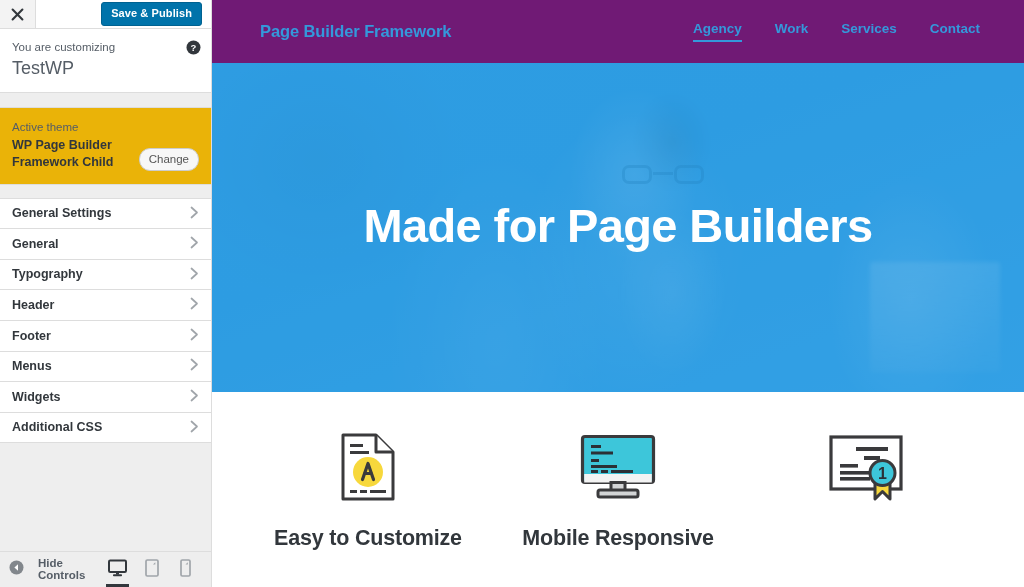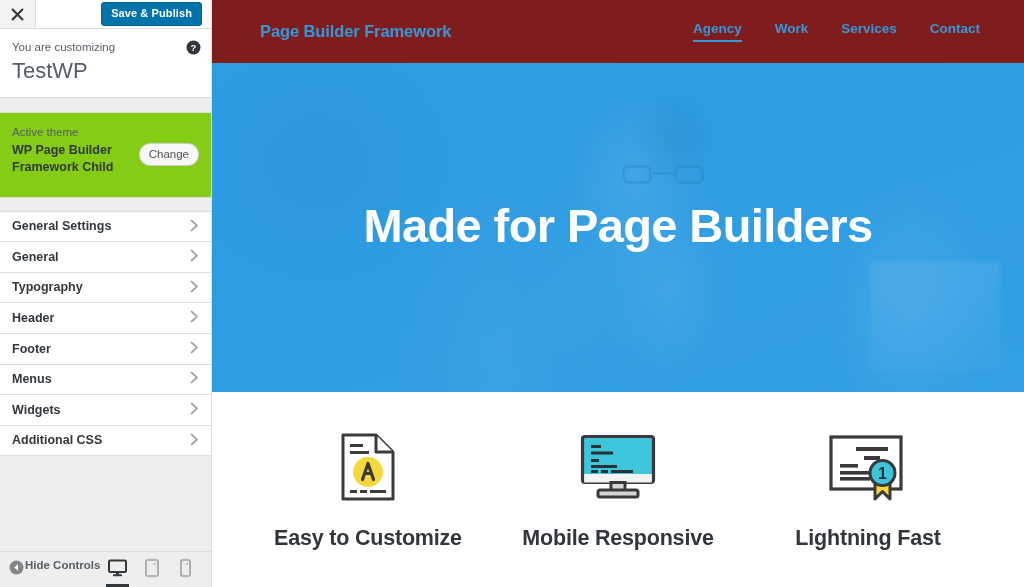--- a/index.html
+++ b/index.html
@@ -81,47 +81,47 @@
     position: relative;
     flex: 0 0 auto;
   }
   .cz-info-label {
     font-size: 11.5px;
     color: #555d66;
     line-height: 1.3;
     margin-bottom: 2px;
   }
   .cz-info-title {
-    font-size: 22px;
+    font-size: 18px;
     color: #555d66;
     font-weight: 400;
     line-height: 1.25;
   }
   .cz-help {
     position: absolute;
     top: 11px;
     right: 10px;
     width: 15px;
     height: 15px;
     cursor: pointer;
   }
 
   .cz-gap {
     height: 14px;
     background: #eeeeee;
     flex: 0 0 14px;
   }
 
   .cz-theme {
-    background: #84cc16;
+    background: #eab308;
     border-top: 1px solid #dddddd;
     border-bottom: 1px solid #dddddd;
-    padding: 11px 12px 21px;
-    display: flex;
-    align-items: center;
+    padding: 11px 12px 13px;
+    display: flex;
+    align-items: flex-end;
     justify-content: space-between;
     flex: 0 0 auto;
   }
   .cz-theme-text { padding-top: 1px; }
   .cz-theme-label {
     font-size: 11.5px;
     color: #555d66;
     line-height: 1.35;
     margin-bottom: 1px;
   }
@@ -184,23 +184,23 @@
     background: #eeeeee;
     border-top: 1px solid #dddddd;
     display: flex;
     align-items: center;
     justify-content: space-between;
     padding: 0 8px 0 9px;
     flex: 0 0 36px;
   }
   .cz-hide {
     display: flex;
-    align-items: flex-start;
-    cursor: pointer;
-    gap: 1px;
+    align-items: center;
+    cursor: pointer;
+    gap: 14px;
   }
   .cz-hide-label {
     font-size: 11.5px;
     color: #555d66;
     font-weight: bold;
     line-height: 1;
   }
   .cz-devices {
     display: flex;
     align-items: center;
@@ -231,21 +231,21 @@
     position: relative;
     width: 812px;
     height: 587px;
     background: #ffffff;
     flex: 1 1 auto;
     overflow: hidden;
   }
 
   .site-header {
     height: 63px;
-    background: #7f1d1d;
+    background: #701a75;
     display: flex;
     align-items: center;
     justify-content: space-between;
     padding: 0 29px 0 48px;
   }
   .site-brand {
     font-size: 16.5px;
     color: #3498db;
     font-weight: 600;
     line-height: 1;
@@ -618,18 +618,17 @@
             <rect x="28" y="14" width="32" height="4" fill="#3a3a3c"></rect>
             <rect x="36" y="23" width="16" height="4" fill="#3a3a3c"></rect>
             <rect x="12" y="31" width="18" height="3.6" fill="#3a3a3c"></rect>
             <rect x="12" y="38" width="34" height="3.6" fill="#3a3a3c"></rect>
             <rect x="12" y="44" width="30" height="3.6" fill="#3a3a3c"></rect>
             <path d="M47 44 H62 L62 66 L54.5 58.5 L47 66 Z" fill="#f7d83c" stroke="#3a3a3c" stroke-width="3" stroke-linejoin="round"></path>
             <circle cx="54.5" cy="40" r="12.5" fill="#3dc6da" stroke="#3a3a3c" stroke-width="3"></circle>
             <text x="54.5" y="46" font-size="16" font-weight="bold" fill="#2b3036" text-anchor="middle" font-family="Liberation Sans, sans-serif">1</text>
           </svg>
         </div>
-        <h3 class="feature-title">Lightning Fast</h3>
       </div>
 
     </section>
   </main>
 </div>
 
 </body></html>

